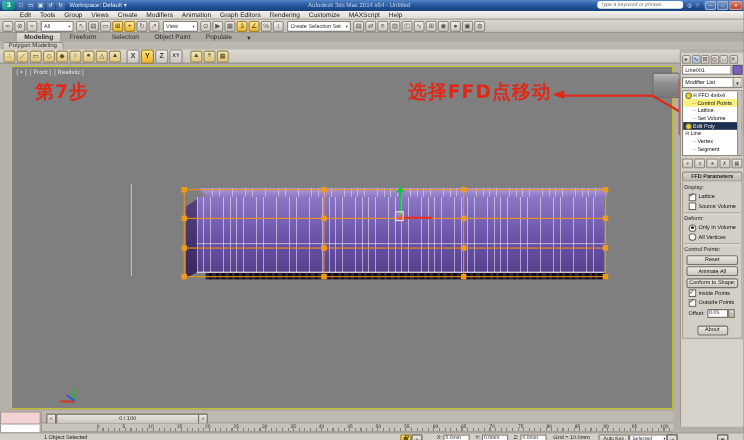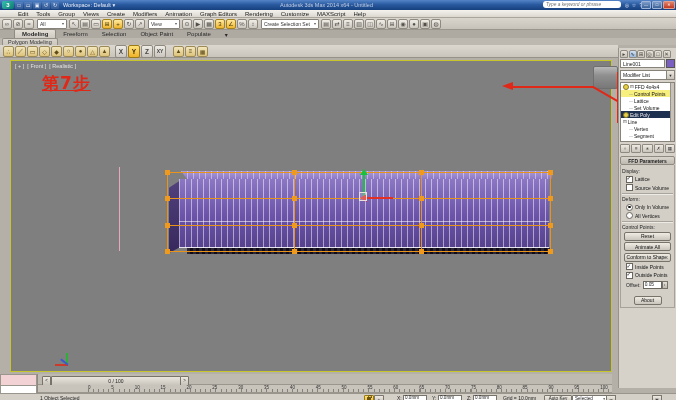--- a/index.html
+++ b/index.html
@@ -341,21 +341,22 @@
     <div class="giz-y-head"></div>
     <div class="giz-x"></div>
     <div class="giz-x-head"></div>
     <div class="giz-center"></div>
     <div class="viewcube"></div>
     <div class="tripod-v"></div>
     <div class="tripod-h"></div>
     <div class="tripod-d"></div>
   </div>
 
-  <div class="abs anno" style="left:42px;top:72px;text-decoration:underline;">第7步</div>
+  <div class="abs anno" style="left:32px;top:72px;">第7步</div>
+  <div class="abs anno" style="left:371px;top:72px;">选择FFD点移动</div>
   <div class="abs ahead" style="left:502px;top:82px;"></div>
   <div class="abs aline" style="left:513px;top:86px;width:81px;"></div>
   <div class="abs aline" style="left:593px;top:86px;width:32px;transform:rotate(30deg);transform-origin:left center;"></div>
   <div class="abs abox" style="left:617px;top:72px;width:55px;height:47px;"></div>
 
   <div class="abs cpanel">
     <div class="cp-tabs">
         <span class="cp-tab">▸</span>
         <span class="cp-tab active">∿</span>
         <span class="cp-tab">⊞</span>

